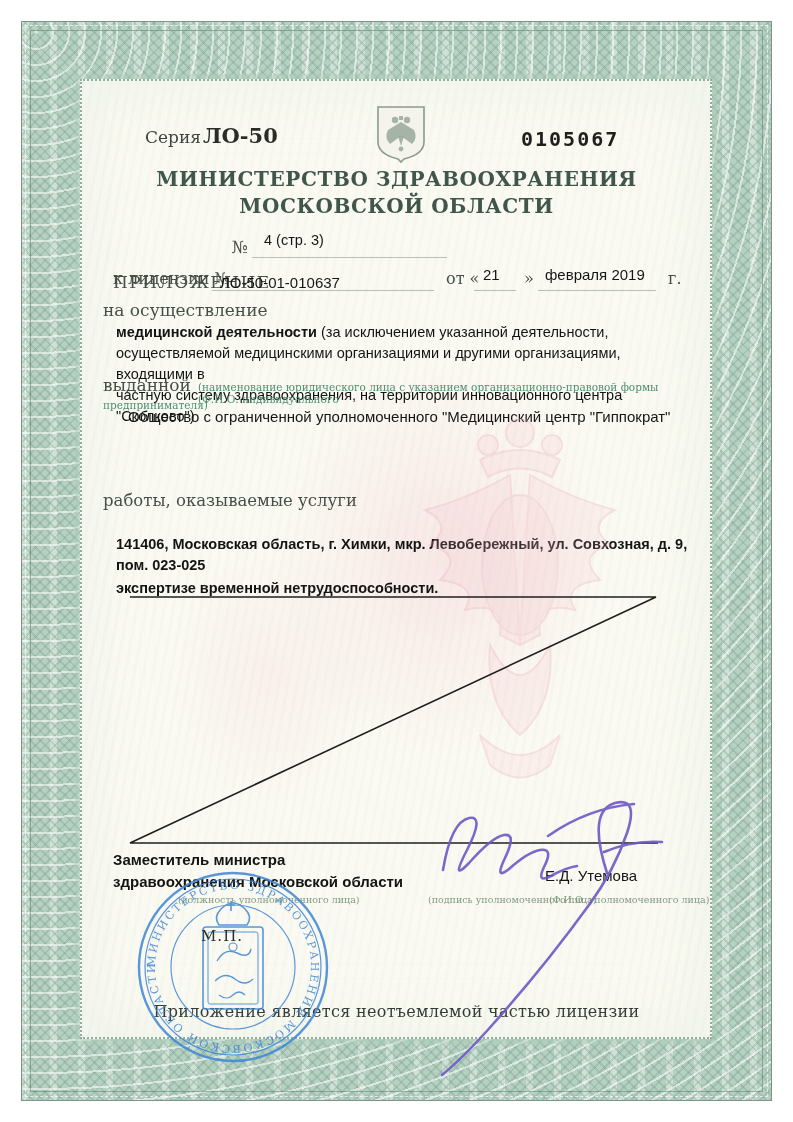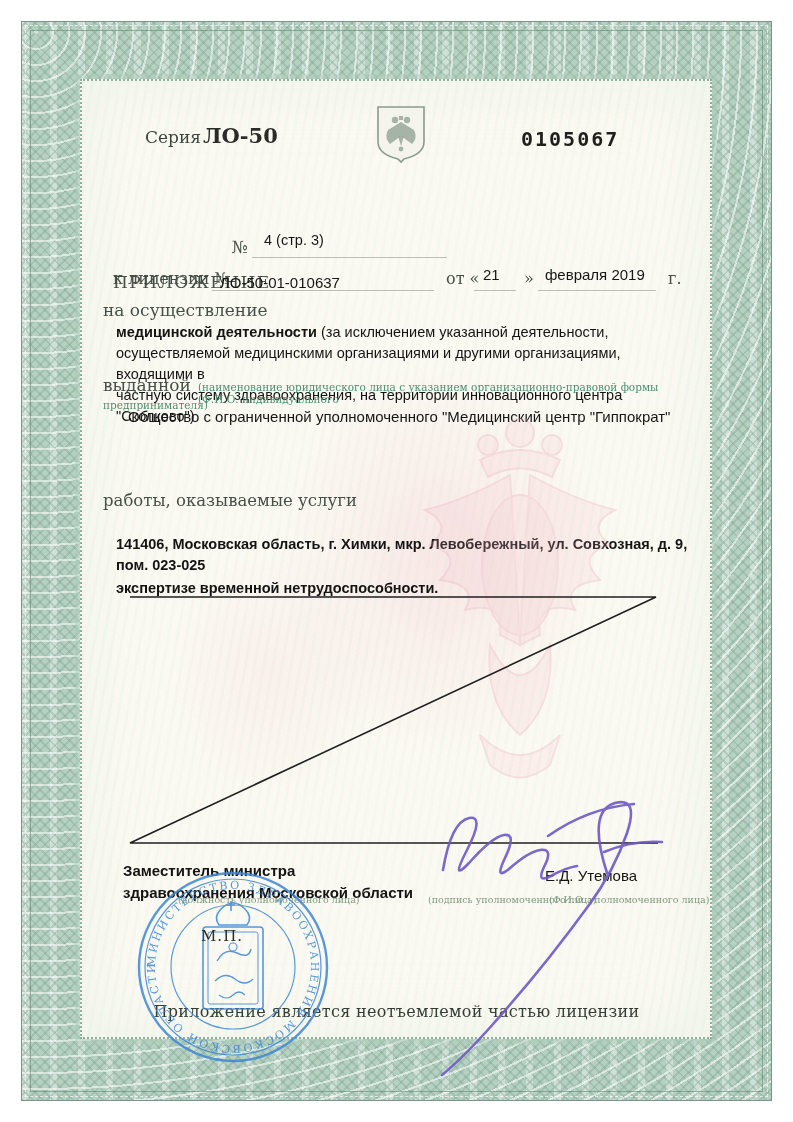--- a/index.html
+++ b/index.html
@@ -85,20 +85,24 @@
         <circle cx="33" cy="16" r="3.2"></circle>
       <rect x="25" y="12" width="4" height="4"></rect>
       <path d="M27,18 L14,26 Q10,34 16,40 L27,32 L38,40 Q44,34 40,26 Z"></path>
       <path d="M24,32 h6 l-3,10 z"></path>
       <circle cx="27" cy="45" r="2.4"></circle>
     </g>
   </svg>
 
   <span class="abs number" style="left:521px;top:127px;">0105067</span>
 
+  <div class="abs title">
+    <span>МИНИСТЕРСТВО ЗДРАВООХРАНЕНИЯ</span>
+    <span>МОСКОВСКОЙ ОБЛАСТИ</span>
+  </div>
 
   <span class="abs serif-label" style="left:113px;top:237px;letter-spacing:1.5px;margin-top:35px;">ПРИЛОЖЕНИЕ</span>
   <span class="abs serif-label" style="left:232px;top:237px;">№</span>
   <span class="abs bold-sans" style="left:264px;top:232px;font-size:14.5px;">4 (стр. 3)</span>
   <div class="abs rule" style="left:252px;top:257px;width:195px;"></div>
 
   <span class="abs serif-label-sm" style="left:113px;top:269px;">к лицензии №</span>
   <span class="abs bold-sans" style="left:220px;top:274px;">ЛО-50-01-010637</span>
   <div class="abs rule" style="left:212px;top:290px;width:222px;"></div>
   <span class="abs serif-label-sm" style="left:446px;top:269px;">от «</span>
@@ -127,21 +131,21 @@
   <div class="abs addr-value" style="left:116px;top:534px;width:600px;">
     <span>141406, Московская область, г. Химки, мкр. Левобережный, ул. Совхозная, д. 9,</span>
     <span>пом. 023-025</span>
   </div>
   <span class="abs addr-value" style="left:116px;top:578px;">экспертизе временной нетрудоспособности.</span>
 
   <svg class="abs" style="left:0;top:0;z-index:2;" width="793" height="1122" viewBox="0 0 793 1122">
     <path d="M130,597 L656,597 L130,843 L658,843" fill="none" stroke="#1f1f1f" stroke-width="1.6"></path>
   </svg>
 
-  <div class="abs pos-block" style="left:123px;top:849px;margin-top:11px;">
+  <div class="abs pos-block" style="left:113px;top:849px;">
     <span>Заместитель министра</span>
     <span>здравоохранения Московской области</span>
   </div>
   <span class="abs bold-sans" style="left:545px;top:867px;z-index:4;">Е.Д. Утемова</span>
   <span class="abs cap-green" style="left:178px;top:894px;">(должность уполномоченного лица)</span>
   <span class="abs cap-green" style="left:428px;top:894px;">(подпись уполномоченного лица)</span>
   <span class="abs cap-green" style="left:549px;top:894px;">(Ф.И.О. уполномоченного лица)</span>
 
   <svg class="abs" style="left:0;top:0;z-index:5;" width="793" height="1122" viewBox="0 0 793 1122">
     <g fill="none" stroke="#6f58c6" stroke-width="2.6" stroke-linecap="round" opacity=".9">

